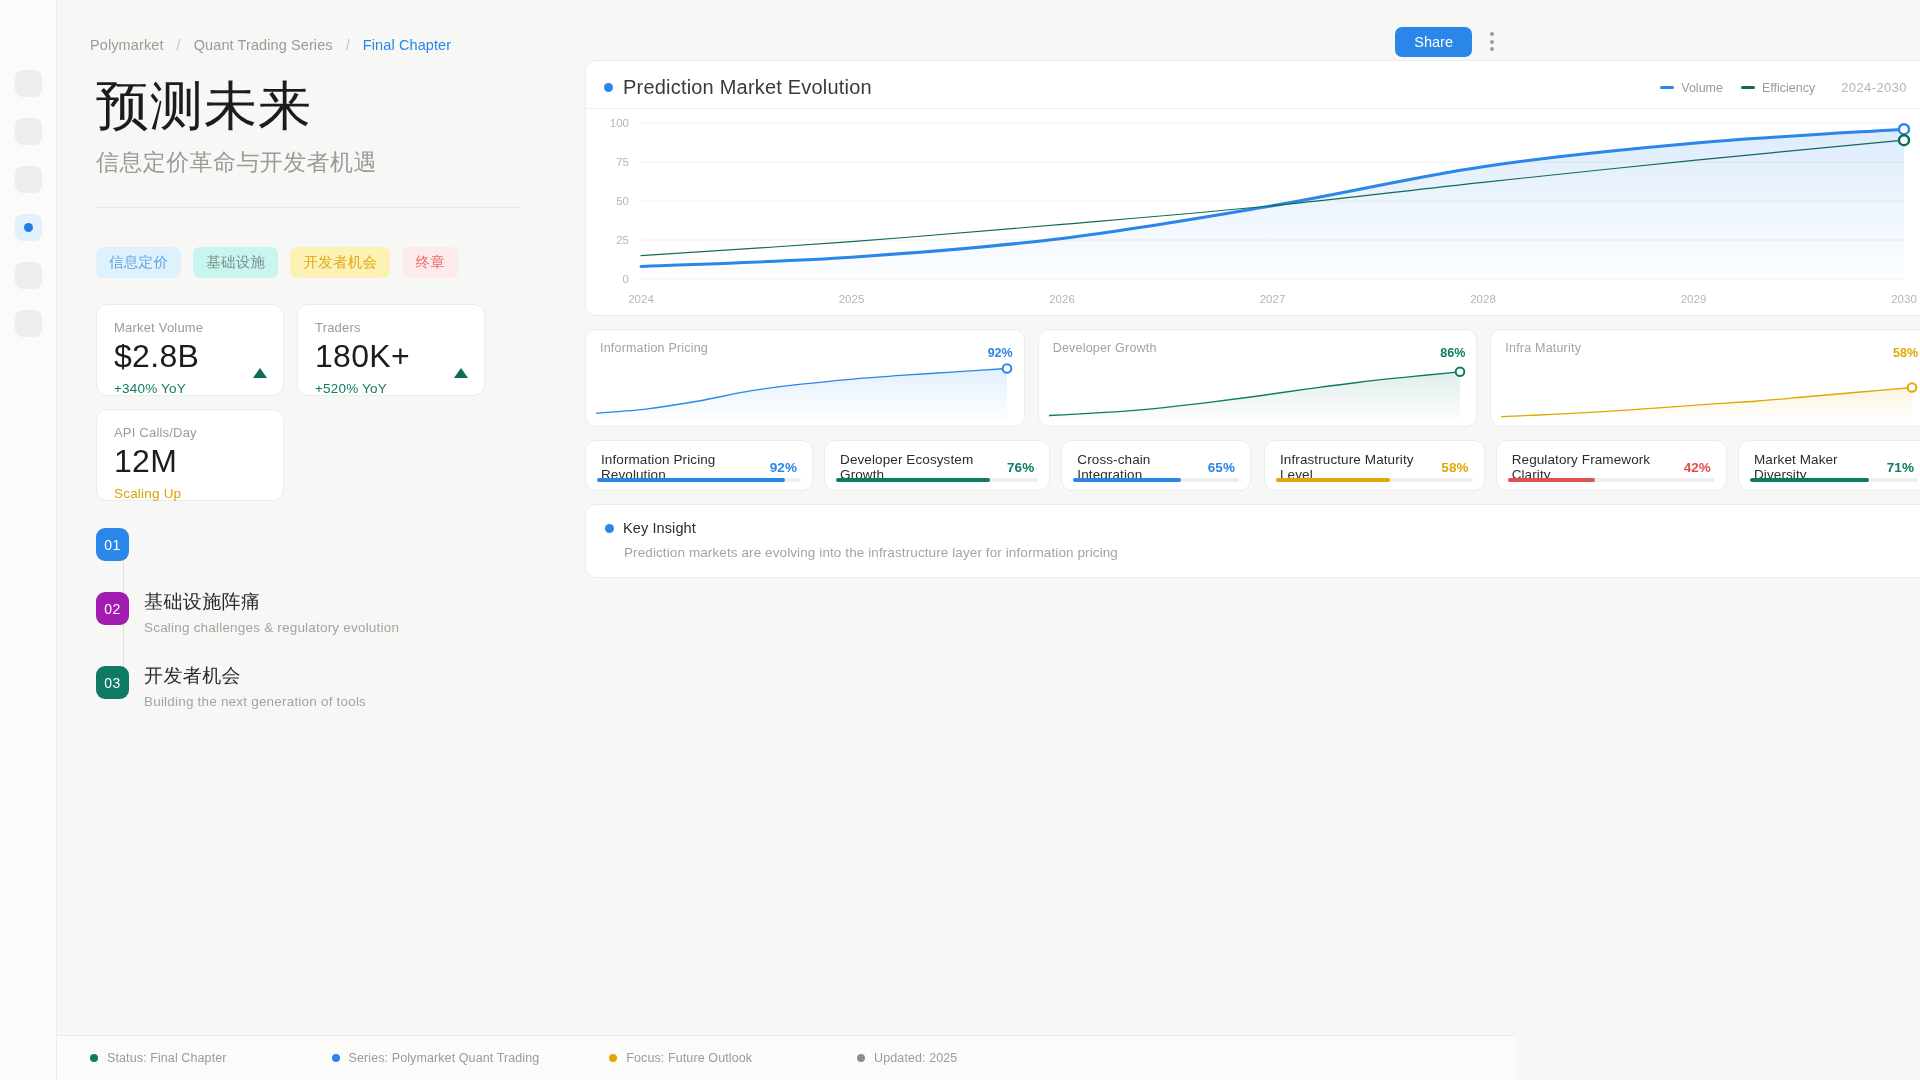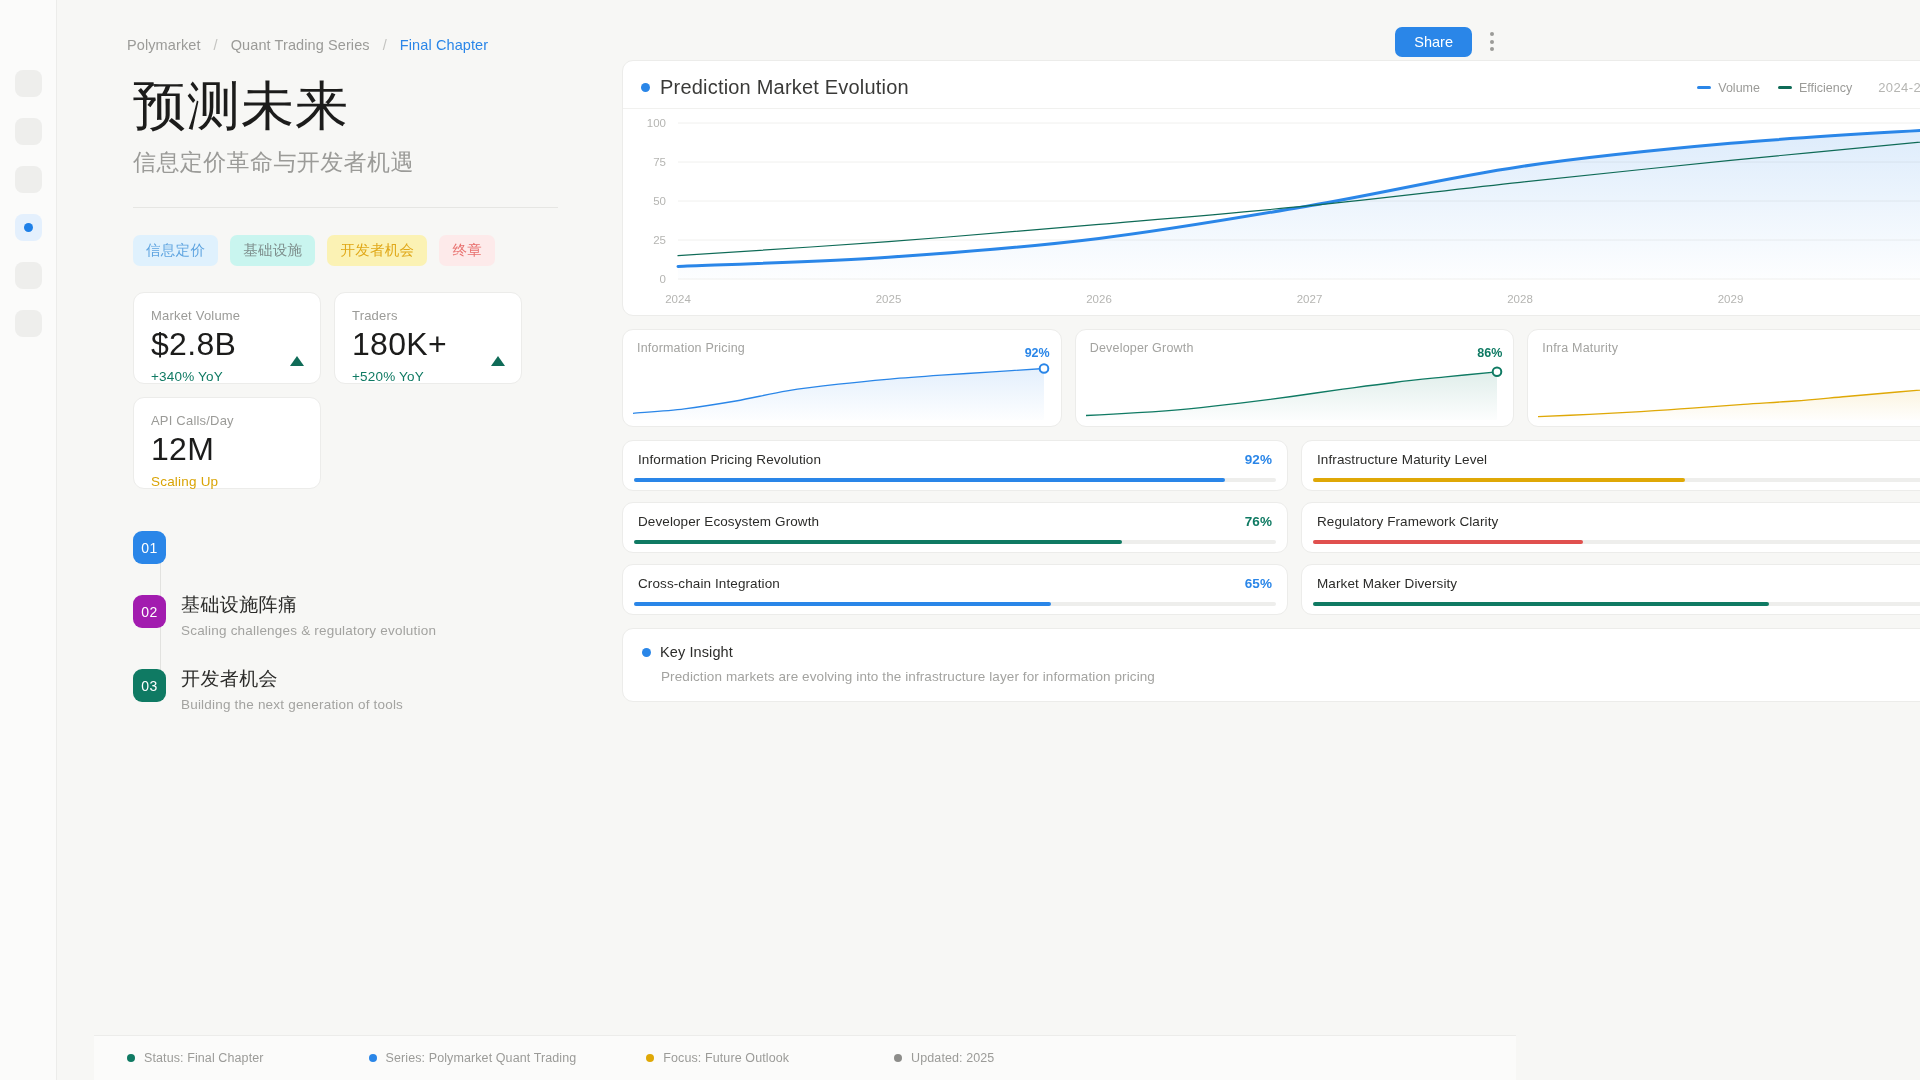--- a/index.html
+++ b/index.html
@@ -3,21 +3,21 @@
 <meta charset="utf-8">
 <style>
   * { box-sizing: border-box; margin: 0; padding: 0; }
   html, body {
     width: 1920px; height: 1080px;
     background: #f7f7f5;
     font-family: "Liberation Sans", "DejaVu Sans", sans-serif;
     overflow: hidden;
     -webkit-font-smoothing: antialiased;
   }
-  .app { position: relative; width: 1516px; height: 1080px; display: flex; gap: 37px; }
+  .app { position: relative; width: 1516px; height: 1080px; display: flex; }
 
   
   .rail {
     width: 57px; height: 1080px; background: #fbfbfa;
     border-right: 1px solid #ececea;
     display: flex; flex-direction: column; align-items: center;
     padding-top: 70px; gap: 21px; flex: 0 0 57px;
   }
   .rail-btn {
     width: 27px; height: 27px; border-radius: 8px; background: #eeeeec;
@@ -45,21 +45,21 @@
   }
   .kebab { display: flex; flex-direction: column; gap: 3.5px; padding: 6px 4px; cursor: pointer; }
   .kebab i { width: 4px; height: 4px; border-radius: 50%; background: #9b9b98; display: block; }
 
   
   .leftcol { position: absolute; left: 39px; top: 76px; width: 475px; }
   .title { font-size: 53px; font-weight: 400; color: #1c1c1b; letter-spacing: 1px; line-height: 1.12; }
   .subtitle { font-size: 23px; color: #9b9b98; margin-top: 12px; letter-spacing: .4px; font-weight: 400; }
   .hr { height: 1px; background: #e6e6e3; margin: 29px 0 0 0; width: 425px; }
 
-  .tags { display: flex; gap: 12px; margin-top: 27px; }
+  .tags { display: flex; gap: 12px; margin-top: 39px; }
   .tag { font-size: 14.5px; padding: 6px 13px; border-radius: 7px; letter-spacing: .3px; }
   .tag.t1 { background: #dff1fd; color: #5ea4e0; }
   .tag.t2 { background: #c9f5ef; color: #7f8f8d; }
   .tag.t3 { background: #fbf2b4; color: #e0a819; }
   .tag.t4 { background: #fdeaea; color: #e8706e; }
 
   .cards { display: grid; grid-template-columns: 188px 188px; gap: 13px; margin-top: 26px; }
   .card {
     background: #fff; border: 1px solid #ececea; border-radius: 11px;
     padding: 15px 17px 15px 17px; position: relative; height: 92px;
@@ -69,21 +69,21 @@
   .card-sub { font-size: 13.5px; margin-top: 6px; letter-spacing: .2px; }
   .card-sub.green { color: #0f7a63; }
   .card-sub.blue  { color: #2a86e8; }
   .card-sub.gold  { color: #d9a406; }
   .tri {
     position: absolute; right: 16px; bottom: 17px;
     width: 0; height: 0; border-left: 7px solid transparent;
     border-right: 7px solid transparent; border-bottom: 10px solid #0f6b57;
   }
 
-  .steps { margin-top: 39px; position: relative; padding-left: 0; }
+  .steps { margin-top: 24px; position: relative; padding-left: 0; }
   .steps:before {
     content: ""; position: absolute; left: 27px; top: 30px; bottom: 22px;
     width: 1px; background: #e2e2df;
   }
   .step { display: flex; align-items: flex-start; gap: 15px; margin-bottom: 28px; position: relative; }
   .step:last-child { margin-bottom: 0; }
   .step-badge {
     width: 33px; height: 33px; border-radius: 9px; color: #fff;
     font-size: 14px; display: flex; align-items: center; justify-content: center;
     flex: 0 0 33px; margin-top: 3px; z-index: 2; letter-spacing: .4px;
@@ -114,21 +114,21 @@
   .chart-body { position: relative; height: 204px; }
   .chart-body svg { display: block; }
 
   .mini-row { display: flex; gap: 13px; margin-top: 13px; }
   .mini { flex: 1; height: 98px; position: relative; overflow: hidden; }
   .mini-label { position: absolute; left: 14px; top: 11px; font-size: 12.5px; color: #a3a3a0; letter-spacing: .2px; z-index: 3; }
   .mini-val { position: absolute; top: 16px; font-size: 12.5px; font-weight: 600; z-index: 3; right: 11px; }
   .mini svg { position: absolute; left: 0; top: 0; }
 
   .bars-wrap { display: flex; gap: 13px; margin-top: 13px; }
-  .bars-col { flex: 1; display: flex; flex-direction: column; gap: 11px; }
+  .bars-col { flex: 1; display: flex; flex-direction: row; gap: 11px; }
   .bar-card { padding: 11px 15px 0 15px; height: 51px; position: relative; }
   .bar-top { display: flex; align-items: center; justify-content: space-between; }
   .bar-name { font-size: 13.5px; color: #2c2c2a; letter-spacing: .1px; }
   .bar-pct { font-size: 13.5px; font-weight: 600; letter-spacing: .1px; }
   .bar-track {
     position: absolute; left: 11px; right: 11px; bottom: 8px;
     height: 4px; background: #eeeeec; border-radius: 3px;
   }
   .bar-fill { height: 4px; border-radius: 3px; }
 

